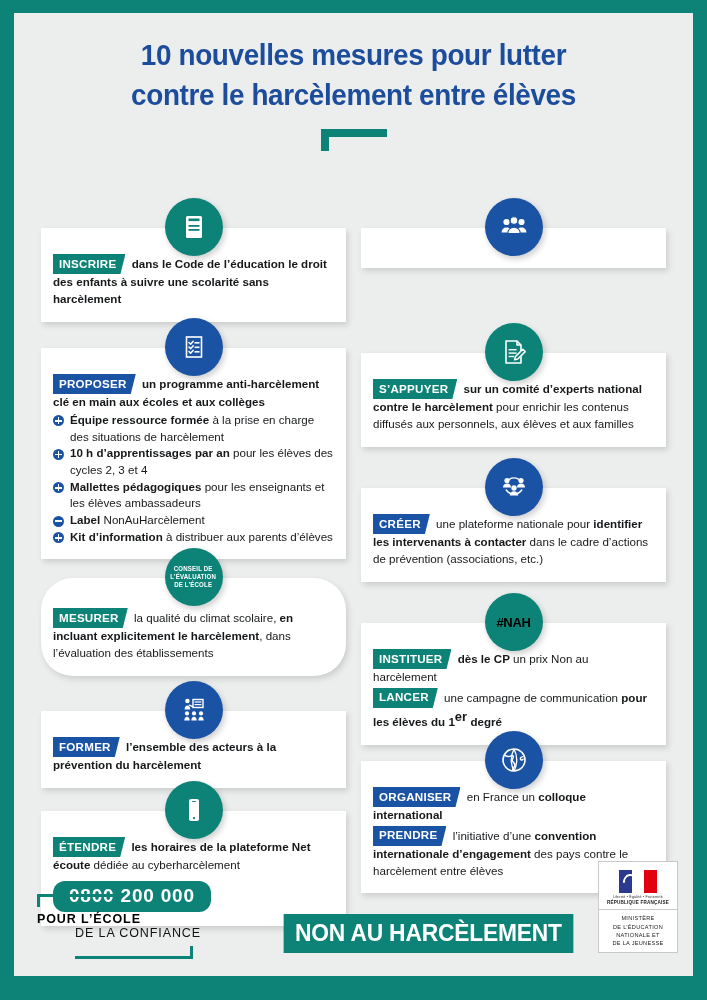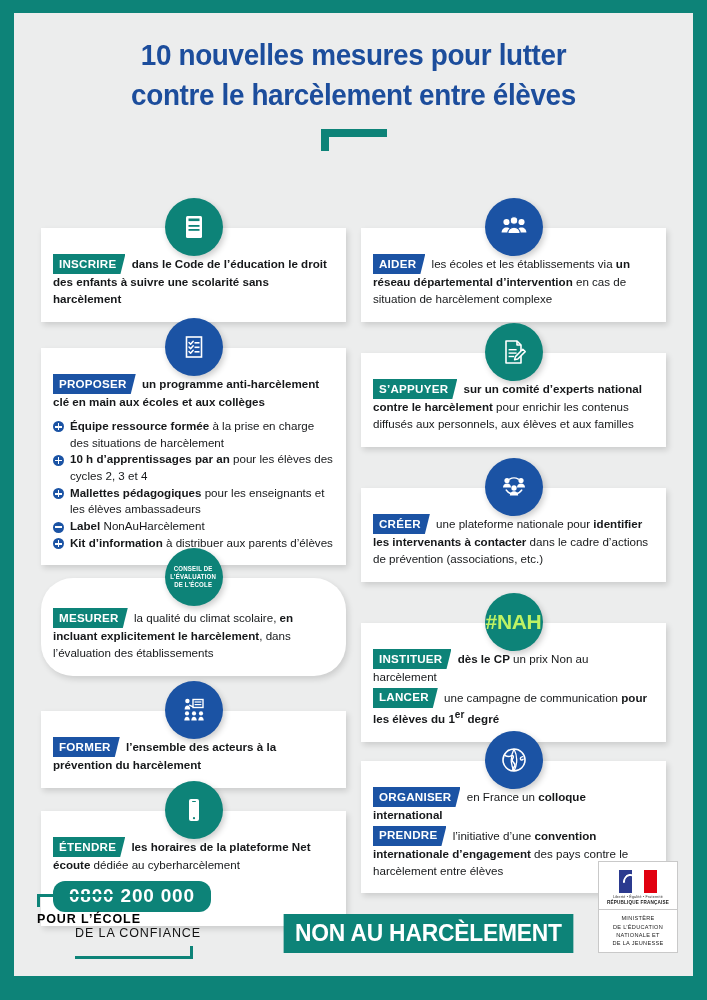--- a/index.html
+++ b/index.html
@@ -85,21 +85,21 @@
   .medallion .txt {
     color: #fff;
     font-weight: bold;
     text-align: center;
     line-height: 1.22;
     font-size: 6.4px;
     letter-spacing: 0.2px;
     transform: scaleX(0.95);
   }
   .medallion .nah {
-    color: #bef264; font-weight: bold; font-size: 21px;
+    color: #000000; font-weight: bold; font-size: 13px;
     letter-spacing: -0.3px;
   }
 
   .ctext {
     font-size: 11.6px;
     line-height: 1.44;
     color: #16181a;
   }
   .ctext b { font-weight: bold; }
 
@@ -113,21 +113,21 @@
     padding: 1.5px 6px 2px 6px;
     margin-right: 3px;
     vertical-align: baseline;
     position: relative;
   }
   .verb.teal { background: #0d8378; }
   .verb.blue { background: #1b53a4; }
   
   .verb.slant { padding-right: 9px; clip-path: polygon(0 0, 100% 0, calc(100% - 5px) 100%, 0 100%); }
 
-  .bullets { margin-top: 7px; }
+  .bullets { margin-top: 1px; }
   .bullet {
     position: relative;
     padding-left: 17px;
     font-size: 11.6px;
     line-height: 1.44;
     color: #16181a;
   }
   .bullet .mk {
     position: absolute;
     left: 0; top: 3.5px;
@@ -336,21 +336,20 @@
         <div class="medallion blue">
           <svg width="32" height="32" viewBox="0 0 32 32" aria-hidden="true">
             <circle cx="8.5" cy="11" r="3.1" fill="#fff"></circle>
             <path d="M3.6 21.5c0-3.1 2.2-5.1 4.9-5.1s4.9 2 4.9 5.1z" fill="#fff"></path>
             <circle cx="23.5" cy="11" r="3.1" fill="#fff"></circle>
             <path d="M18.6 21.5c0-3.1 2.2-5.1 4.9-5.1s4.9 2 4.9 5.1z" fill="#fff"></path>
             <circle cx="16" cy="9.4" r="3.8" fill="#fff" stroke="#1b53a4" stroke-width="1.1"></circle>
             <path d="M9.8 22.5c0-3.8 2.8-6.3 6.2-6.3s6.2 2.5 6.2 6.3z" fill="#fff" stroke="#1b53a4" stroke-width="1.1"></path>
           </svg>
         </div>
-        <div class="ctext"><span class="verb blue slant">AIDER</span><span> les écoles et les établissements via </span><b>un réseau départemental d’intervention</b><span> en cas de situation de harcèlement complexe</span></div>
       </div>
 
       <div class="card" style="top:340px;">
         <div class="medallion teal">
           <svg width="30" height="30" viewBox="0 0 30 30" aria-hidden="true">
             <path d="M7 4h11l4 4v18H7z" fill="none" stroke="#fff" stroke-width="1.6" stroke-linejoin="round"></path>
             <path d="M18 4v4h4" fill="none" stroke="#fff" stroke-width="1.6" stroke-linejoin="round"></path>
             <rect x="9.6" y="12" width="8" height="1.4" fill="#fff"></rect>
             <rect x="9.6" y="15.4" width="8" height="1.4" fill="#fff"></rect>
             <rect x="9.6" y="18.8" width="5.5" height="1.4" fill="#fff"></rect>
@@ -375,21 +374,21 @@
           </svg>
         </div>
         <div class="ctext"><span class="verb blue slant">CRÉER</span><span> une plateforme nationale pour </span><b>identifier les intervenants à contacter</b><span> dans le cadre d’actions de prévention (associations, etc.)</span></div>
       </div>
 
       <div class="card" style="top:610px;">
         <div class="medallion teal">
           <span class="nah">#NAH</span>
         </div>
         <div class="ctext"><span class="verb teal slant">INSTITUER</span><b> dès le CP</b><span> un prix Non au harcèlement</span></div>
-        <div class="ctext line-row"><span class="verb teal slant">LANCER</span><span> une campagne de communication </span><b>pour les élèves du 1</b><b><sup style="font-size:10px">er</sup></b><b> degré</b></div>
+        <div class="ctext line-row"><span class="verb teal slant">LANCER</span><span> une campagne de communication </span><b>pour les élèves du 1</b><b><sup style="font-size:13px">er</sup></b><b> degré</b></div>
       </div>
 
       <div class="card" style="top:748px;">
         <div class="medallion blue">
           <svg width="32" height="32" viewBox="0 0 32 32" aria-hidden="true">
             <circle cx="16" cy="16" r="11" fill="none" stroke="#fff" stroke-width="1.6"></circle>
             <path d="M16 5q-5.5 11 0 22" fill="none" stroke="#fff" stroke-width="1.3"></path>
             <path d="M16 5q5.5 11 0 22" fill="none" stroke="#fff" stroke-width="1.3"></path>
             <path d="M7 11.5c3 1.6 4.5 1.2 6 0.4s2.5-.2 2.2 1.4-1.8 2.4-.6 4 3 2.6 2.2 4.6-2.2 2-2 3.6" fill="none" stroke="#fff" stroke-width="1.5" stroke-linecap="round" stroke-linejoin="round"></path>
             <path d="M24.8 12.6c-1.8.2-2.8 1.4-2.3 2.6s1.9.8 2.6 0" fill="none" stroke="#fff" stroke-width="1.4" stroke-linecap="round"></path>

